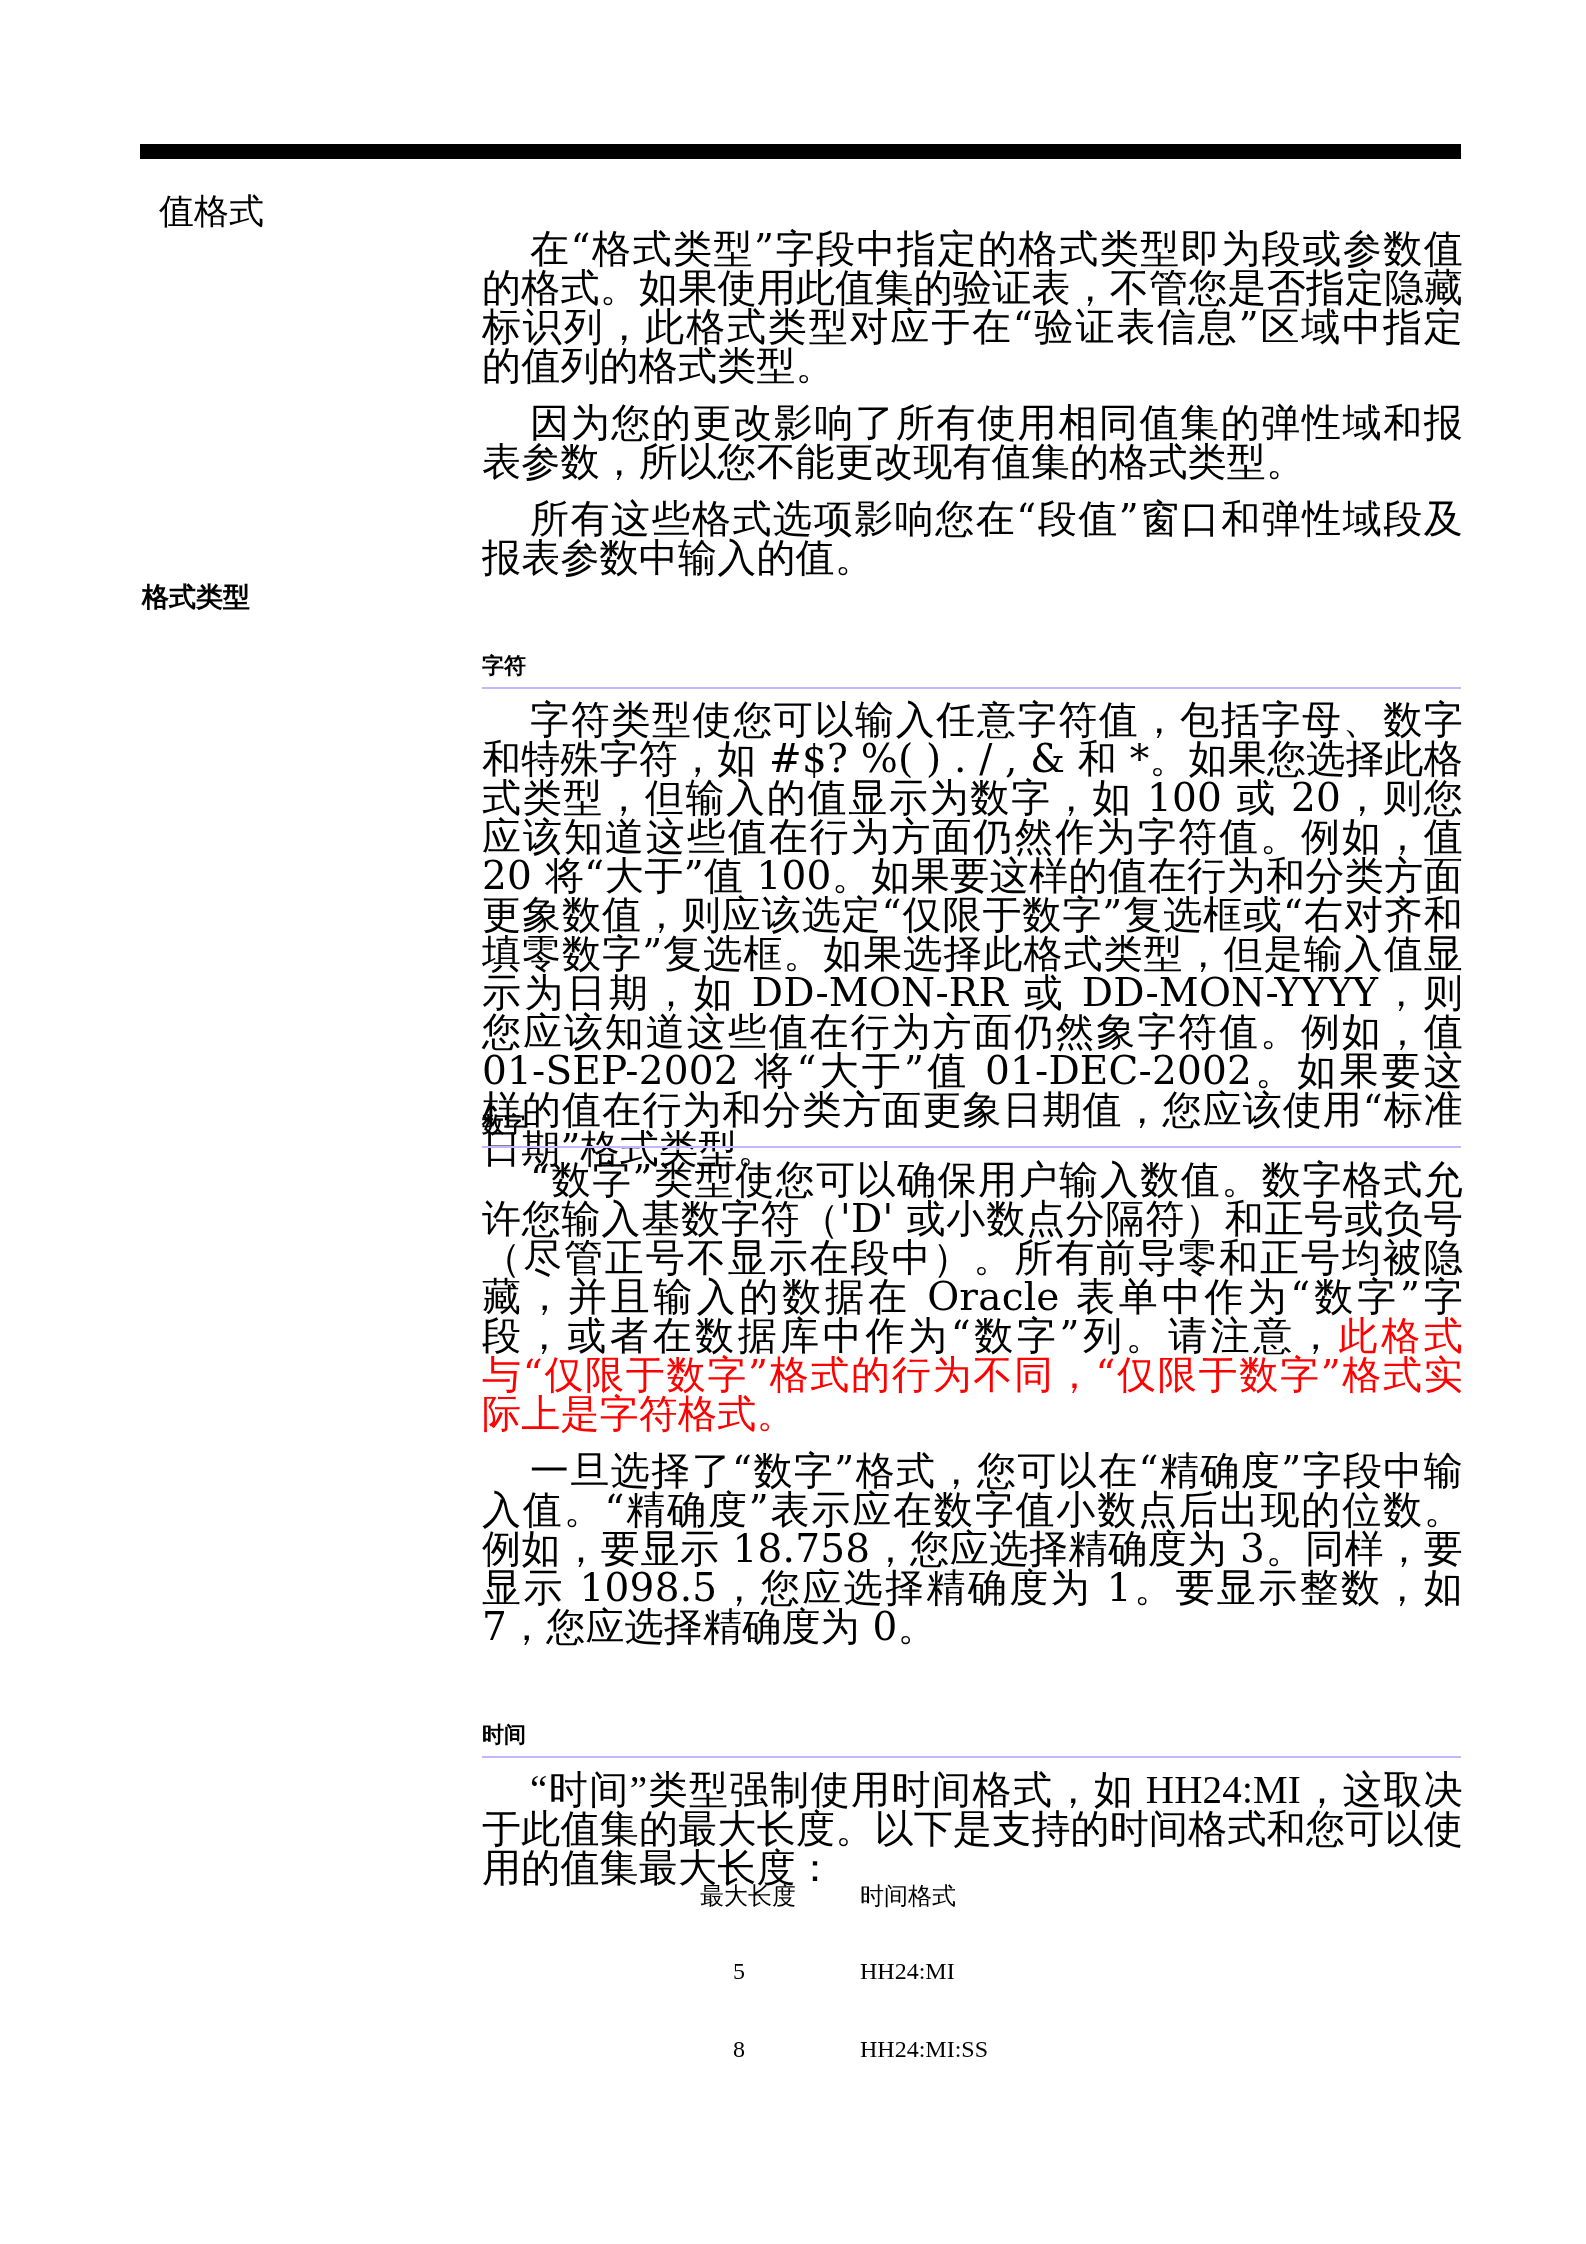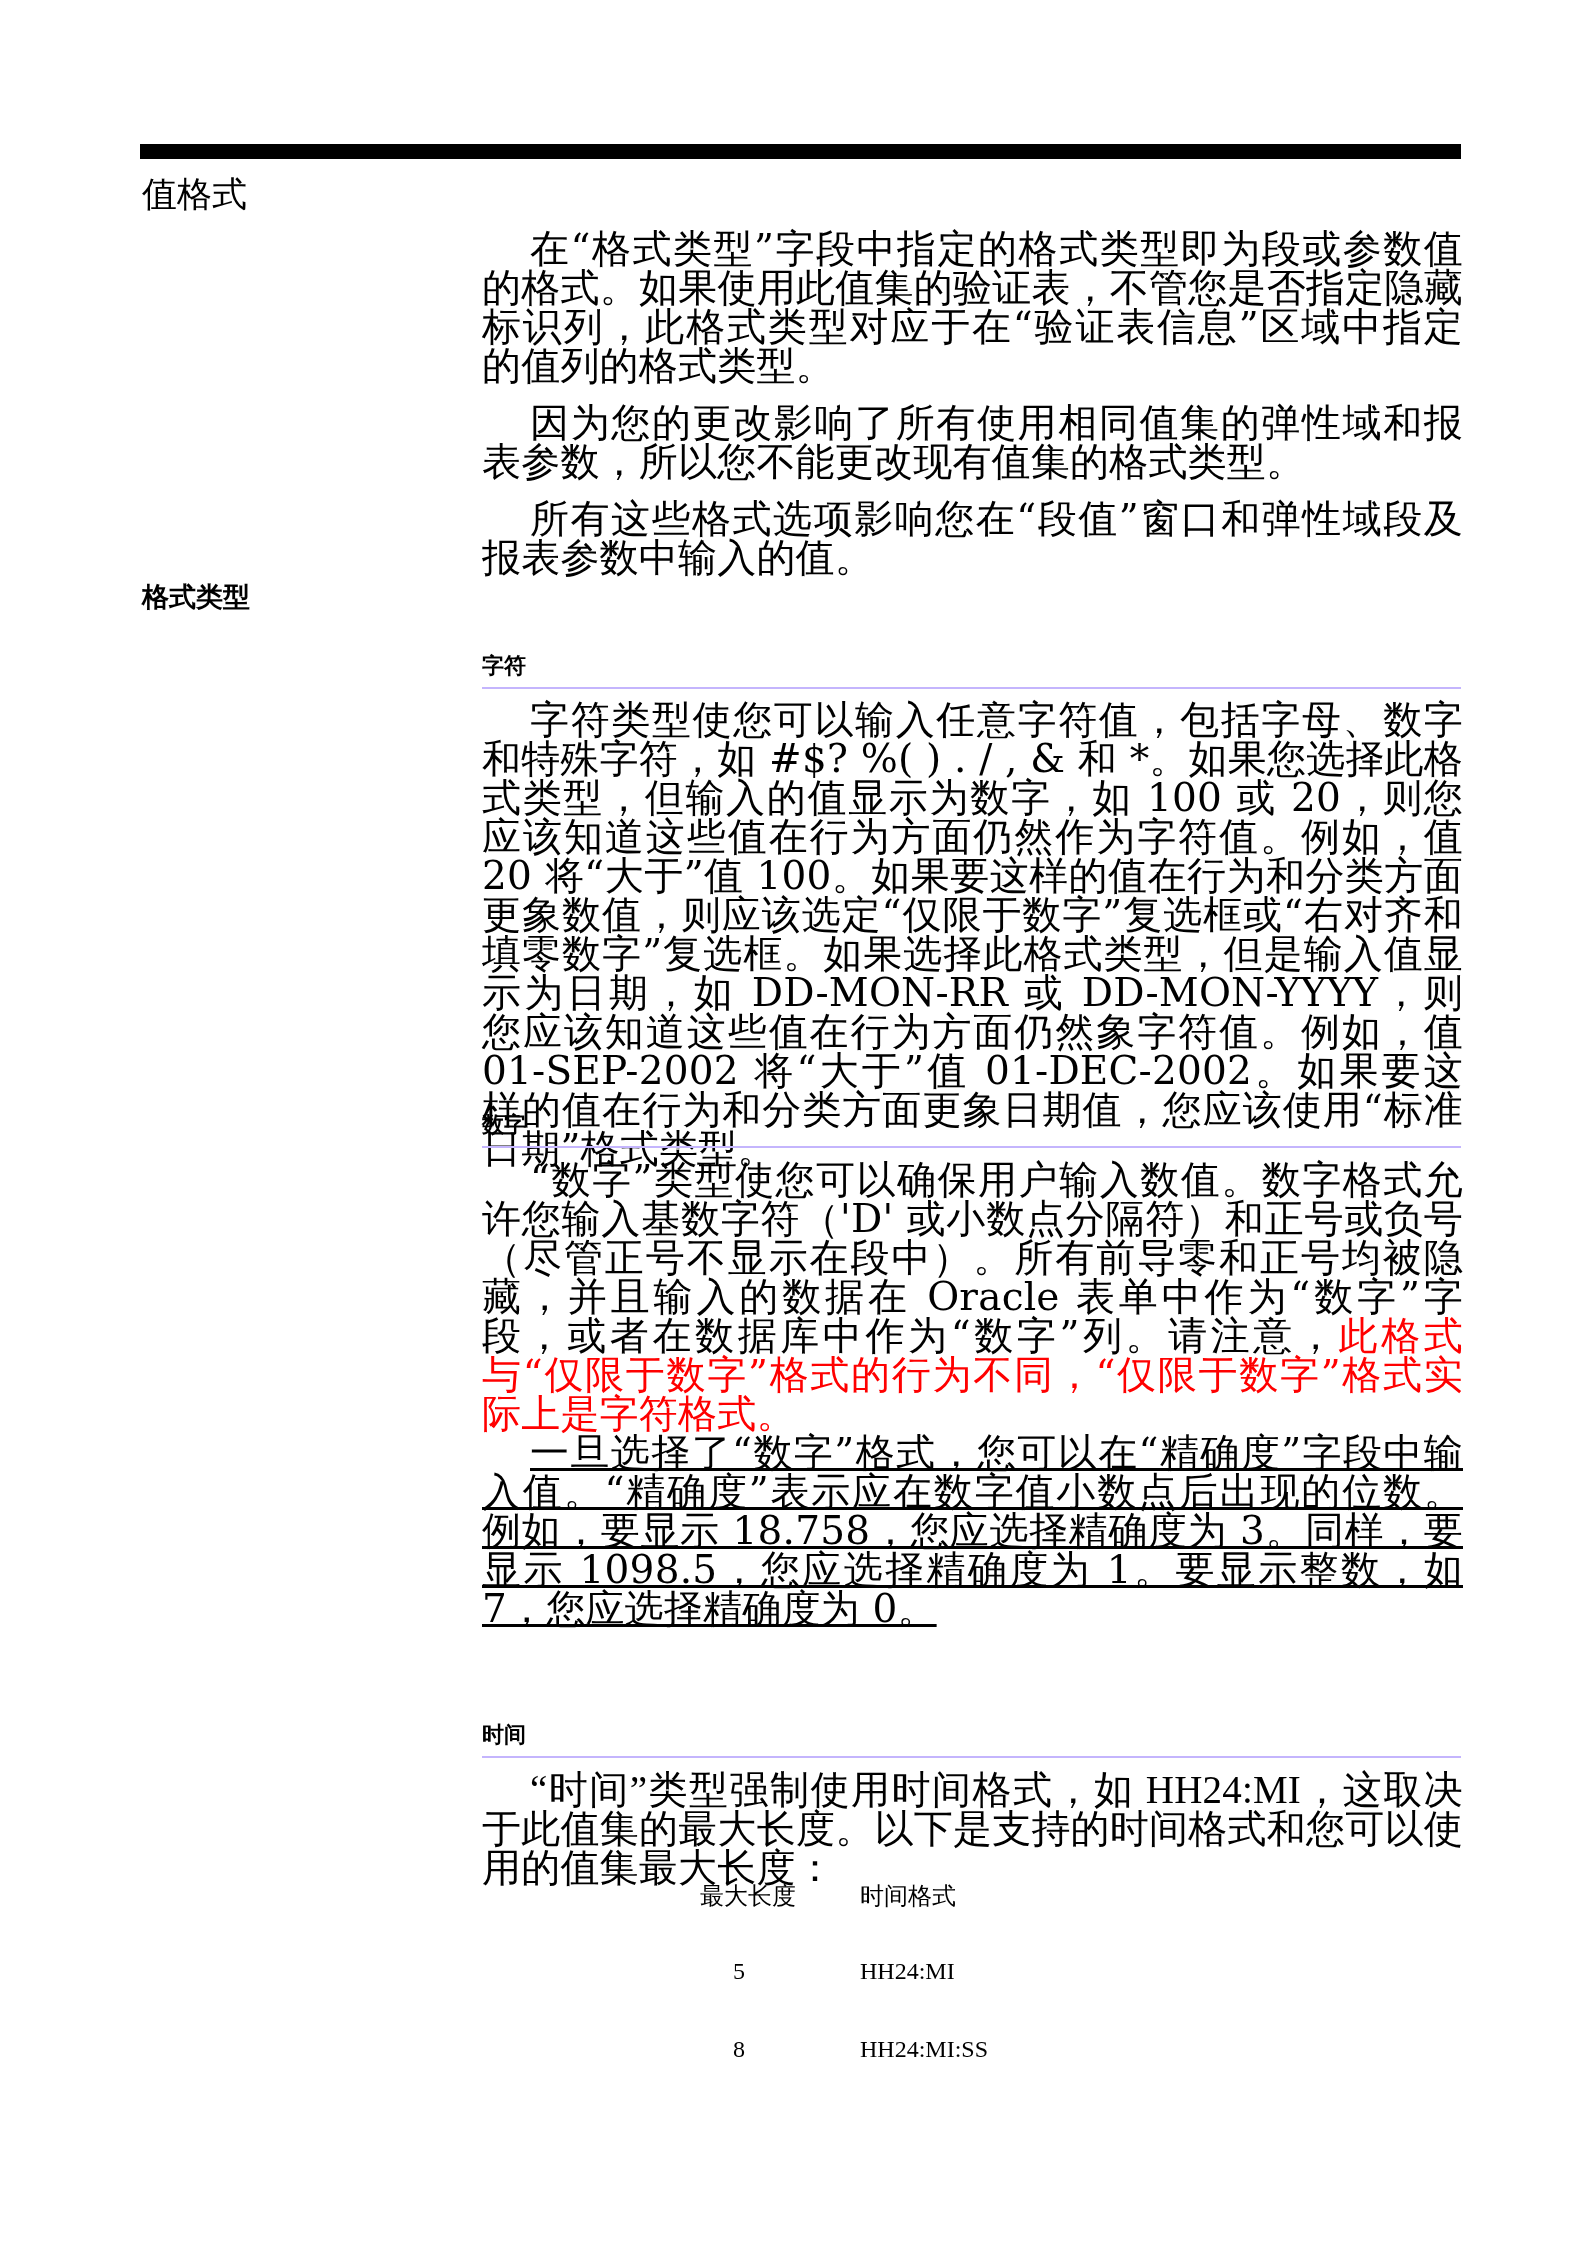--- a/index.html
+++ b/index.html
@@ -1,20 +1,20 @@
 <!DOCTYPE html>
 <html><head>
 <meta charset="utf-8">
 <style>
   html, body { margin: 0; padding: 0; background: #ffffff; }
   body { width: 1586px; height: 2244px; position: relative; overflow: hidden;
          font-family: "DejaVu Serif", "Liberation Serif", serif; color: #000; }
   .top-rule { position: absolute; left: 140px; top: 144px; width: 1321px; height: 15px; background: #000; }
   .h1 { position: absolute; left: 142px; top: 170px; font-family: "DejaVu Sans", "Liberation Sans", sans-serif;
-        font-size: 35px; font-weight: normal; line-height: 48px; margin: 0; }
+        font-size: 35px; font-weight: normal; line-height: 48px; margin: 17px; }
   .h2 { position: absolute; left: 142px; top: 577px; font-family: "DejaVu Sans", "Liberation Sans", sans-serif;
         font-size: 27px; font-weight: bold; line-height: 40px; margin: 0; }
   .body-col { position: absolute; left: 482px; width: 981px; }
   p.para { margin: 0; font-size: 39px; line-height: 39px; text-indent: 48px;
            text-align: justify; letter-spacing: 0.2px; }
   .red { color: #ff0000; }
   .sub { position: absolute; left: 482px; width: 979px; border-bottom: 2px solid #c4b5fd;
          font-family: "DejaVu Sans", "Liberation Sans", sans-serif; font-size: 22px; font-weight: bold;
          line-height: 30px; padding-bottom: 6px; }
   .time-table { position: absolute; left: 700px; top: 1880px; border-collapse: collapse; }
@@ -39,21 +39,21 @@
 <h2 class="h2">格式类型</h2>
 
 <div class="sub" style="top:651px;">字符</div>
 <div class="body-col" style="top:700px;">
   <p class="para">字符类型使您可以输入任意字符值，包括字母、数字和特殊字符，如 #$? %( ) . / , &amp; 和 *。如果您选择此格式类型，但输入的值显示为数字，如 100 或 20，则您应该知道这些值在行为方面仍然作为字符值。例如，值 20 将“大于”值 100。如果要这样的值在行为和分类方面更象数值，则应该选定“仅限于数字”复选框或“右对齐和填零数字”复选框。如果选择此格式类型，但是输入值显示为日期，如 DD-MON-RR 或 DD-MON-YYYY，则您应该知道这些值在行为方面仍然象字符值。例如，值 01-SEP-2002 将“大于”值 01-DEC-2002。如果要这样的值在行为和分类方面更象日期值，您应该使用“标准日期”格式类型。</p>
 </div>
 
 <div class="sub" style="top:1110px;">数字</div>
 <div class="body-col" style="top:1160px;">
   <p class="para"><span>“数字”类型使您可以确保用户输入数值。数字格式允许您输入基数字符（'D' 或小数点分隔符）和正号或负号（尽管正号不显示在段中）。所有前导零和正号均被隐藏，并且输入的数据在 Oracle 表单中作为“数字”字段，或者在数据库中作为“数字”列。请注意，</span><span class="red">此格式与“仅限于数字”格式的行为不同，“仅限于数字”格式实际上是字符格式。</span></p>
-  <p class="para" style="text-decoration:underline;">一旦选择了“数字”格式，您可以在“精确度”字段中输入值。“精确度”表示应在数字值小数点后出现的位数。例如，要显示 18.758，您应选择精确度为 3。同样，要显示 1098.5，您应选择精确度为 1。要显示整数，如 7，您应选择精确度为 0。</p>
+  <p class="para" style="margin-top:18px;">一旦选择了“数字”格式，您可以在“精确度”字段中输入值。“精确度”表示应在数字值小数点后出现的位数。例如，要显示 18.758，您应选择精确度为 3。同样，要显示 1098.5，您应选择精确度为 1。要显示整数，如 7，您应选择精确度为 0。</p>
 </div>
 
 <div class="sub" style="top:1720px;">时间</div>
 <div class="body-col" style="top:1770px;font-family:Liberation Serif, serif;">
   <p class="para">“时间”类型强制使用时间格式，如 HH24:MI，这取决于此值集的最大长度。以下是支持的时间格式和您可以使用的值集最大长度：</p>
 </div>
 
 <table class="time-table">
   <tbody>
       <tr>

